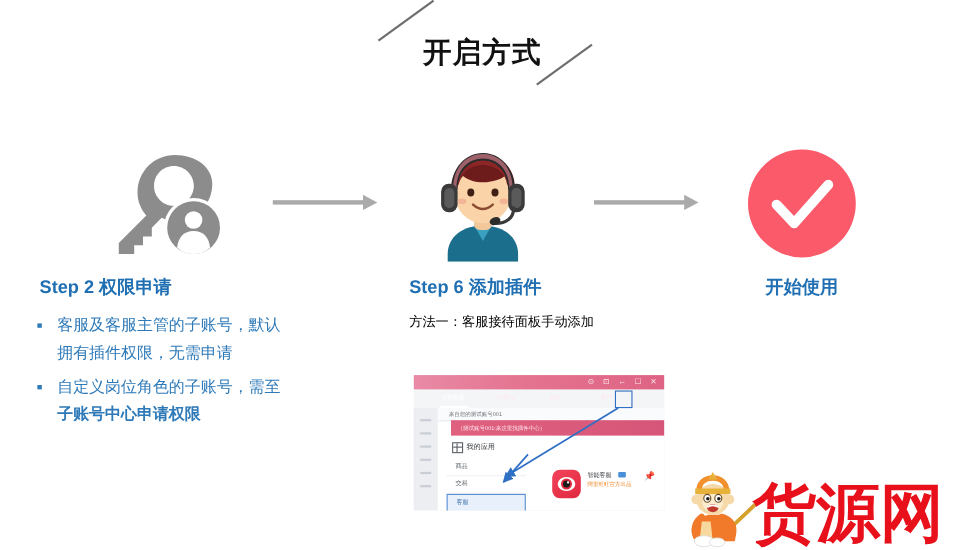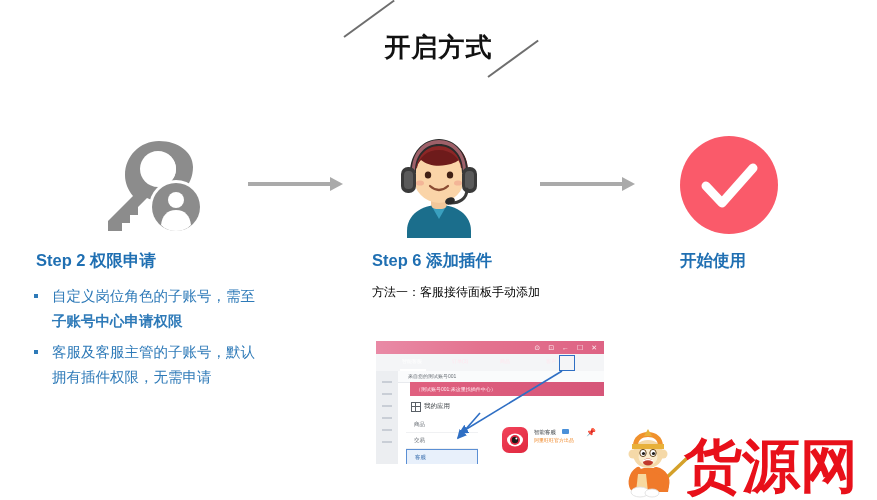--- a/index.html
+++ b/index.html
@@ -99,21 +99,21 @@
   
   .step-head {
     font-size: 16.5px;
     font-weight: bold;
     color: #1F6FB2;
     white-space: nowrap;
     margin: 0 0 12px 0;
   }
   .col-1 .step-head { margin-left: 16px; }
   .col-2 .step-head { margin-left: 2px; }
-  .col-3 .step-head { margin-left: 20px; }
+  .col-3 .step-head { margin-left: 36px; }
 
   .method-line {
     font-size: 12px;
     color: #000000;
     white-space: nowrap;
     margin: 0 0 10px 2px;
     font-weight: 500;
   }
 
   ul.bullets {
@@ -321,27 +321,27 @@
         <circle cx="74" cy="72" r="24" fill="#8c8c8c"></circle>
         <circle cx="74" cy="65" r="8" fill="#ffffff"></circle>
         <path d="M74 75 C65 75 60 81 59 90 C63 94 68 96 74 96 C80 96 85 94 89 90 C88 81 83 75 74 75 Z" fill="#ffffff"></path>
       </svg>
     </div>
   </div>
   <div class="step-head">Step 2 权限申请</div>
   <ul class="bullets">
     <li>
       <span class="bullet-dot"></span>
-      <span>自定义岗位角色的子账号，需至</span><br>
-      <span class="line-strong">子账号中心申请权限</span>
+      <span>客服及客服主管的子账号，默认</span><br>
+      <span>拥有插件权限，无需申请</span>
     </li>
     <li>
       <span class="bullet-dot"></span>
-      <span>客服及客服主管的子账号，默认</span><br>
-      <span>拥有插件权限，无需申请</span>
+      <span>自定义岗位角色的子账号，需至</span><br>
+      <span class="line-strong">子账号中心申请权限</span>
     </li>
   </ul>
 </div>
 
 <div class="col col-2">
   <div class="icon-area">
     <div class="agent-icon">
       <svg width="92" height="105" viewBox="0 0 92 105">
 
         <path d="M46 72 C28 72 14 82 14 98 L14 105 L78 105 L78 98 C78 82 64 72 46 72 Z" fill="#1B6E8C"></path>

